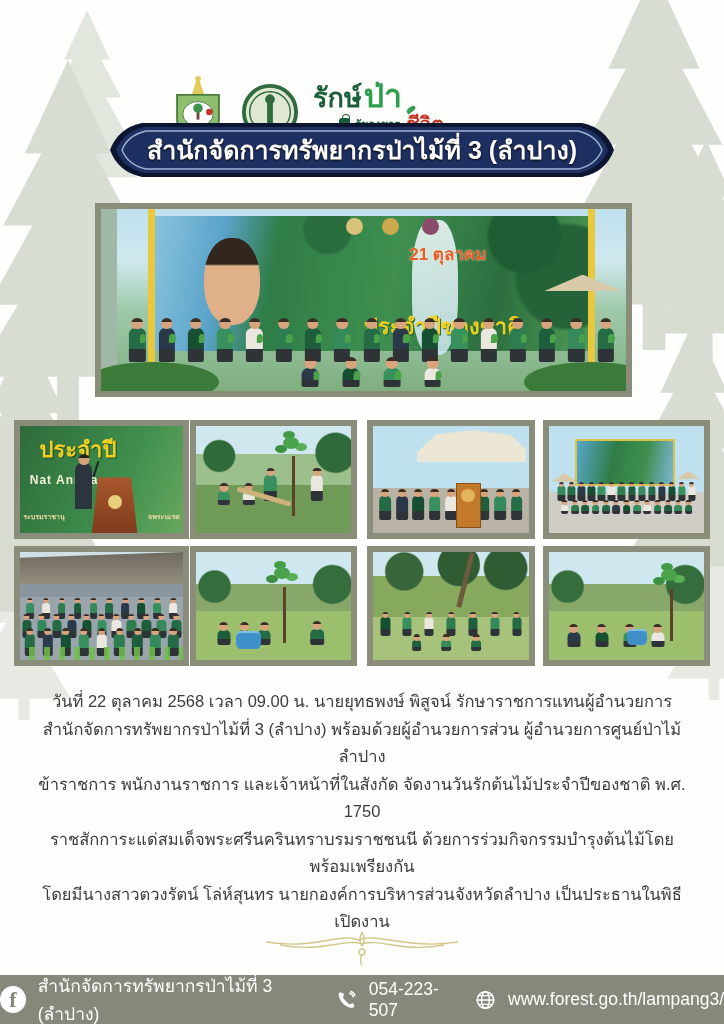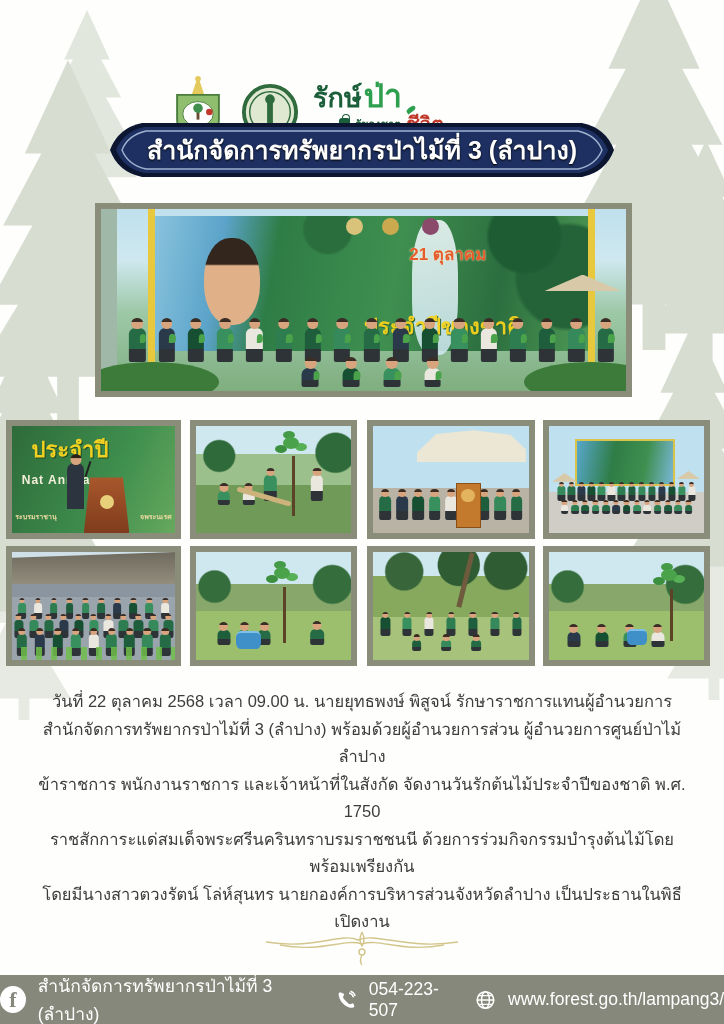--- a/index.html
+++ b/index.html
@@ -28,21 +28,21 @@
 
   
   #banner-wrap{left:108px;top:118px;width:508px;height:64px;}
   #banner-text{position:absolute;left:0;top:0;width:100%;height:100%;display:flex;align-items:center;justify-content:center;
     color:#fff;font-size:25px;font-weight:800;text-shadow:0 1px 2px #000;}
 
   
   .frame{position:absolute;border:6px solid #8a8d7a;background:#9fb8a8;overflow:hidden;box-sizing:border-box;}
   #main-frame{left:95px;top:203px;width:537px;height:194px;}
   .r1{top:420px;height:119px;} .r2{top:546px;height:120px;}
-  .c1{left:6px;width:175px;} .c2{left:190px;width:167px;} .c3{left:367px;width:168px;} .c4{left:543px;width:167px;}
+  .c1{left:14px;width:175px;} .c2{left:190px;width:167px;} .c3{left:367px;width:168px;} .c4{left:543px;width:167px;}
 
   .scene{position:absolute;inset:0;}
   
   .person{position:absolute;width:calc(var(--s)*13px);height:calc(var(--s)*27px);
     background:linear-gradient(var(--shirt) 62%,#2e3338 63%);
     border-radius:calc(var(--s)*5px) calc(var(--s)*5px) 2px 2px;transform:translateX(-50%);}
   .person::before{content:'';position:absolute;left:50%;top:calc(var(--s)*-8px);transform:translateX(-50%);
     width:calc(var(--s)*9px);height:calc(var(--s)*9px);border-radius:50%;
     background:linear-gradient(#3a2d25 36%,#d8a47d 37%);}
   .kneel{height:calc(var(--s)*15px)!important;}

